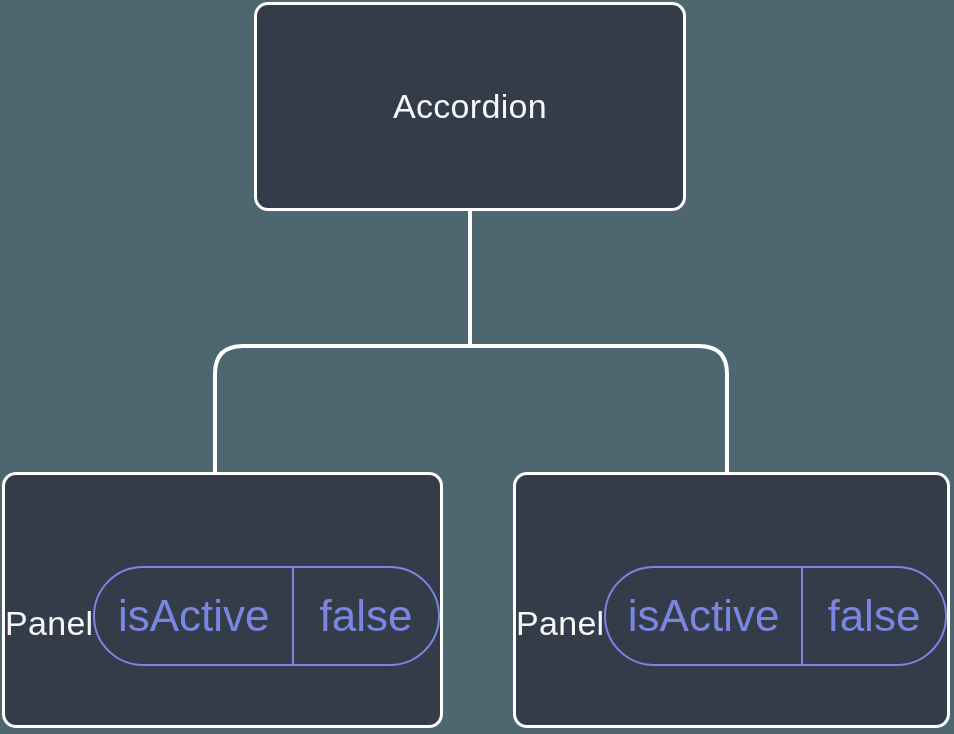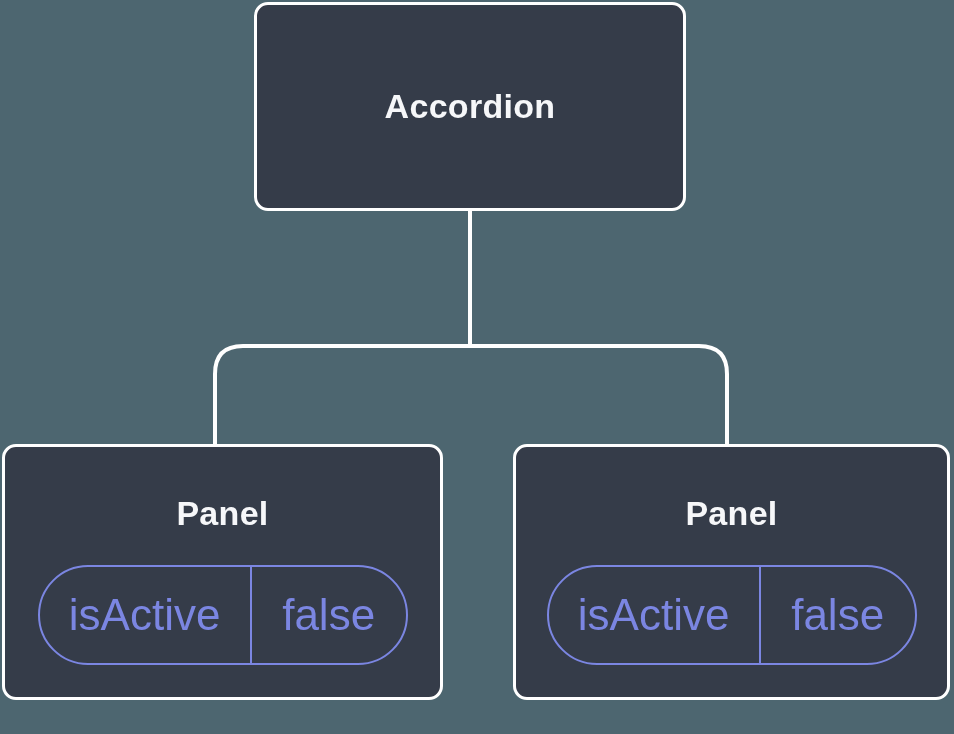--- a/index.html
+++ b/index.html
@@ -29,27 +29,27 @@
     border-radius: 14px;
     color: var(--text-color, #F6F7F9);
   }
   .node-root {
     left: 254px; top: 2px;
     width: 432px; height: 209px;
     display: flex; align-items: center; justify-content: center;
   }
   .node-title {
     font-size: 34px;
-    font-weight: 700;
+    font-weight: 400;
     letter-spacing: 0.3px;
   }
   .node-child {
-    top: 444px;
+    top: 472px;
     height: 256px;
-    display: flex; flex-direction: column; align-items: center;
+    display: flex; flex-direction: row; align-items: center;
   }
   .node-child.pos-left  { left: 2px;   width: 441px; }
   .node-child.pos-right { left: 513px; width: 437px; }
   .node-child .node-title {
     margin-top: 46px;
     height: 40px;
     display: flex; align-items: center;
   }
   .prop-pill {
     box-sizing: border-box;

